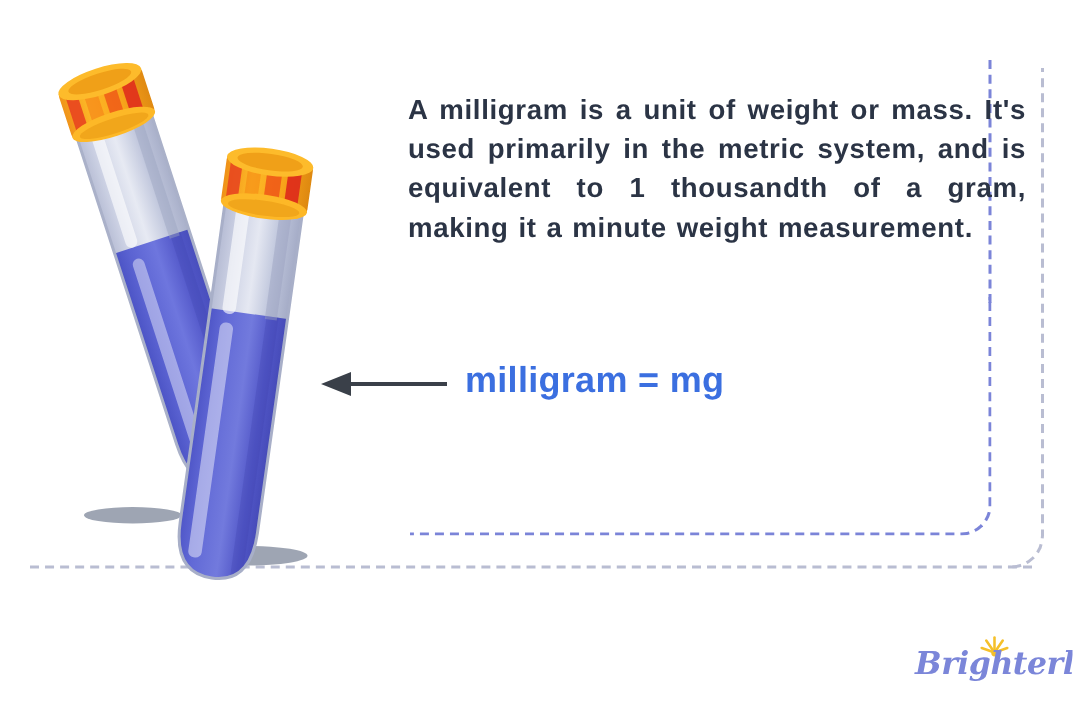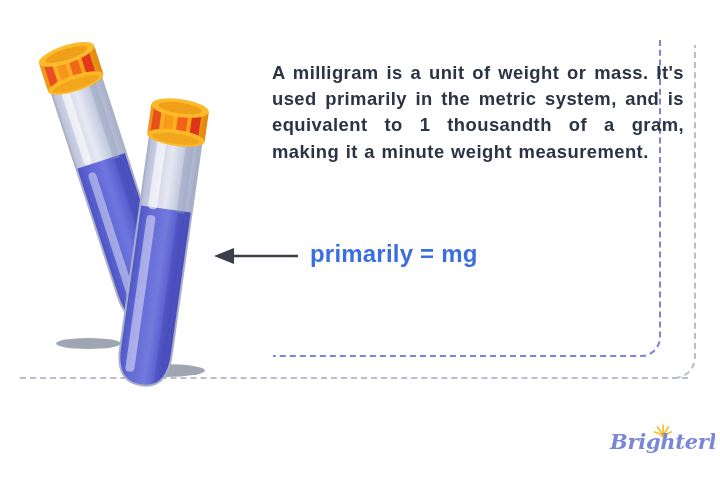--- a/index.html
+++ b/index.html
@@ -253,21 +253,21 @@
     </svg>
   </div>
 
   <div class="body-text">A milligram is a unit of weight or mass. It's used primarily in the metric system, and is equivalent to 1 thousandth of a gram, making it a minute weight measurement.</div>
 
   <svg class="arrow" viewBox="0 0 84 24">
     <line x1="18" y1="12" x2="84" y2="12" stroke="#3a4049" stroke-width="2.6"></line>
     <polygon points="0,12 20,4 20,20" fill="#3a4049"></polygon>
   </svg>
 
-  <div class="formula">primarily = mg</div>
+  <div class="formula">milligram = mg</div>
 
   <div class="logo">
     <svg class="logo-sun" viewBox="0 0 20 18">
       <g stroke="#f5c02a" stroke-width="1.7" stroke-linecap="round">
         <line x1="10" y1="14" x2="10" y2="4"></line>
         <line x1="10" y1="14" x2="4.5" y2="6"></line>
         <line x1="10" y1="14" x2="15.5" y2="6"></line>
         <line x1="10" y1="14" x2="1.5" y2="11"></line>
         <line x1="10" y1="14" x2="18.5" y2="11"></line>
       </g>

